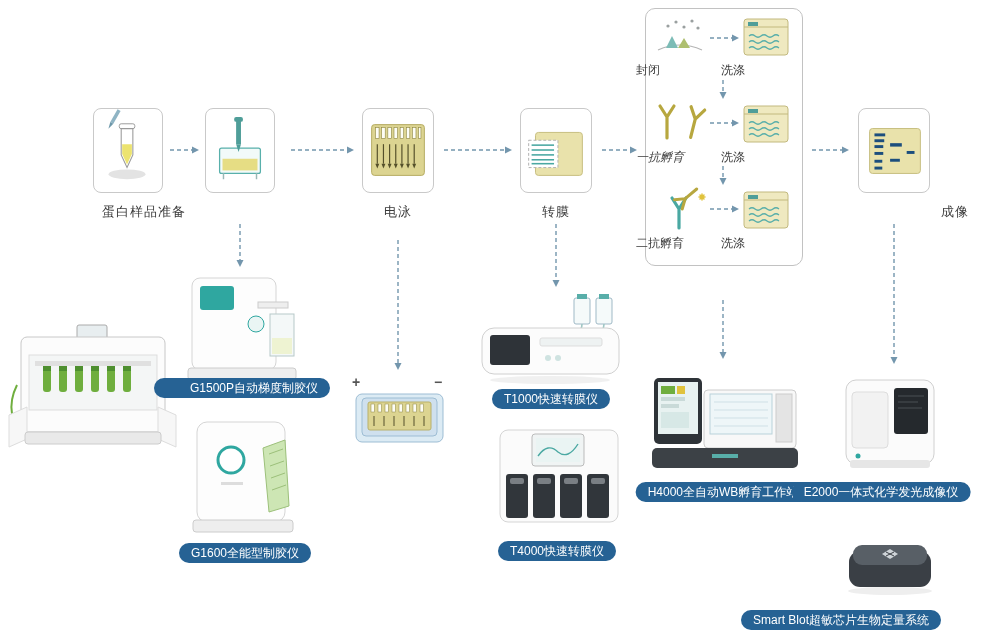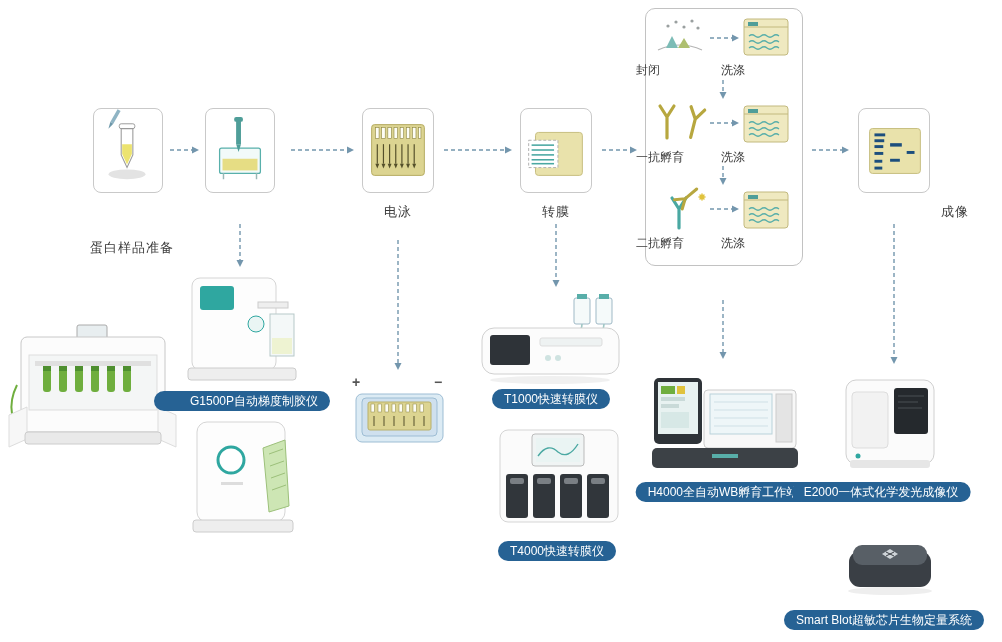--- a/index.html
+++ b/index.html
@@ -110,21 +110,21 @@
           <rect x="15" y="44" width="9" height="3"></rect>
         <rect x="15" y="52" width="8" height="3"></rect>
           <rect x="15" y="59" width="8" height="3"></rect>
         <rect x="31" y="35" width="12" height="3.5"></rect>
           <rect x="31" y="51" width="10" height="3"></rect>
         <rect x="48" y="43" width="8" height="3"></rect>
       </g>
     </svg>
   </div>
 
-  <div class="steplbl" style="left:132px;top:203px;margin-top:36px;">蛋白样品准备</div>
+  <div class="steplbl" style="left:144px;top:203px;">蛋白样品准备</div>
   <div class="steplbl" style="left:556px;top:203px;">转膜</div>
   <div class="steplbl" style="left:398px;top:203px;">电泳</div>
   <div class="steplbl" style="left:894px;top:203px;text-align:right;">成像</div>
 
   <div class="incubox"></div>
 
   <div class="abs" style="left:654px;top:14px;">
     <svg width="52" height="46" viewBox="0 0 52 46">
       <path d="M4,36 Q26,26 48,36" stroke="#b5b5b5" fill="none" stroke-width="1.2"></path>
       <polygon points="12,34 18,22 24,34" fill="#7cbcb6"></polygon>
@@ -168,21 +168,21 @@
       <rect x="3" y="5" width="44" height="36" rx="3" fill="#efe9c0" stroke="#c2b97f"></rect>
       <path d="M3,13 h44" stroke="#c2b97f"></path>
       <rect x="7" y="8" width="10" height="4" fill="#4f9e99"></rect>
       <g stroke="#58aea9" stroke-width="1.3" fill="none">
         <path d="M8,22 q3,-2.5 6,0 t6,0 t6,0 t6,0 t6,0"></path>
         <path d="M8,28 q3,-2.5 6,0 t6,0 t6,0 t6,0 t6,0"></path>
         <path d="M8,34 q3,-2.5 6,0 t6,0 t6,0 t6,0 t6,0"></path>
       </g>
     </svg>
   </div>
-  <div class="sublbl" style="left:681px;top:149px;">一抗孵育</div>
+  <div class="sublbl" style="left:681px;top:149px;font-style:italic;">一抗孵育</div>
   <div class="sublbl" style="left:766px;top:149px;">洗涤</div>
 
   <div class="abs" style="left:650px;top:186px;">
     <svg width="64" height="46" viewBox="0 0 64 46">
       <g stroke="#4aa8a2" stroke-width="3.2" stroke-linecap="round" fill="none">
         <path d="M22,12 L29,23 M36,12 L29,23 L29,42"></path>
       </g>
       <g stroke="#b7a73f" stroke-width="3" stroke-linecap="round" fill="none" transform="rotate(-130 36 12)">
         <path d="M30,2 L36,11 M42,2 L36,11 L36,26"></path>
       </g>
@@ -354,26 +354,27 @@
   <div class="abs" style="left:843px;top:533px;">
     <svg width="95" height="68" viewBox="0 0 95 68">
       <ellipse cx="47" cy="58" rx="42" ry="4" fill="#eee"></ellipse>
       <rect x="6" y="18" width="82" height="36" rx="11" fill="#3a3f45"></rect>
       <rect x="10" y="12" width="74" height="20" rx="9" fill="#585f66"></rect>
       <path d="M47,16 l8,5 -8,5 -8,-5 z" fill="#cfd4d8"></path>
       <path d="M43,19 l8,4 M51,19 l-8,4" stroke="#3a3f45" stroke-width="1"></path>
     </svg>
   </div>
 
-  <div class="pill" style="left:242px;top:391px;padding-left:36px;">G1500P自动梯度制胶仪</div>
+  <div class="pill" style="left:242px;top:378px;padding-left:36px;">G1500P自动梯度制胶仪</div>
+  <div class="pill" style="left:245px;top:543px;">G1600全能型制胶仪</div>
   <div class="pill" style="left:551px;top:389px;">T1000快速转膜仪</div>
   <div class="pill" style="left:557px;top:541px;">T4000快速转膜仪</div>
   <div class="pill" style="left:723px;top:482px;">H4000全自动WB孵育工作站</div>
   <div class="pill" style="left:881px;top:482px;">E2000一体式化学发光成像仪</div>
-  <div class="pill" style="left:884px;top:610px;">Smart Blot超敏芯片生物定量系统</div>
+  <div class="pill" style="left:841px;top:610px;">Smart Blot超敏芯片生物定量系统</div>
 
   <svg id="arrows" width="1002" height="642" viewBox="0 0 1002 642">
     <line x1="170" y1="150" x2="192" y2="150"></line>
       <polygon points="192,146.5 199,150 192,153.5"></polygon>
     <line x1="291" y1="150" x2="347" y2="150"></line>
       <polygon points="347,146.5 354,150 347,153.5"></polygon>
     <line x1="444" y1="150" x2="505" y2="150"></line>
       <polygon points="505,146.5 512,150 505,153.5"></polygon>
     <line x1="602" y1="150" x2="630" y2="150"></line>
       <polygon points="630,146.5 637,150 630,153.5"></polygon>

